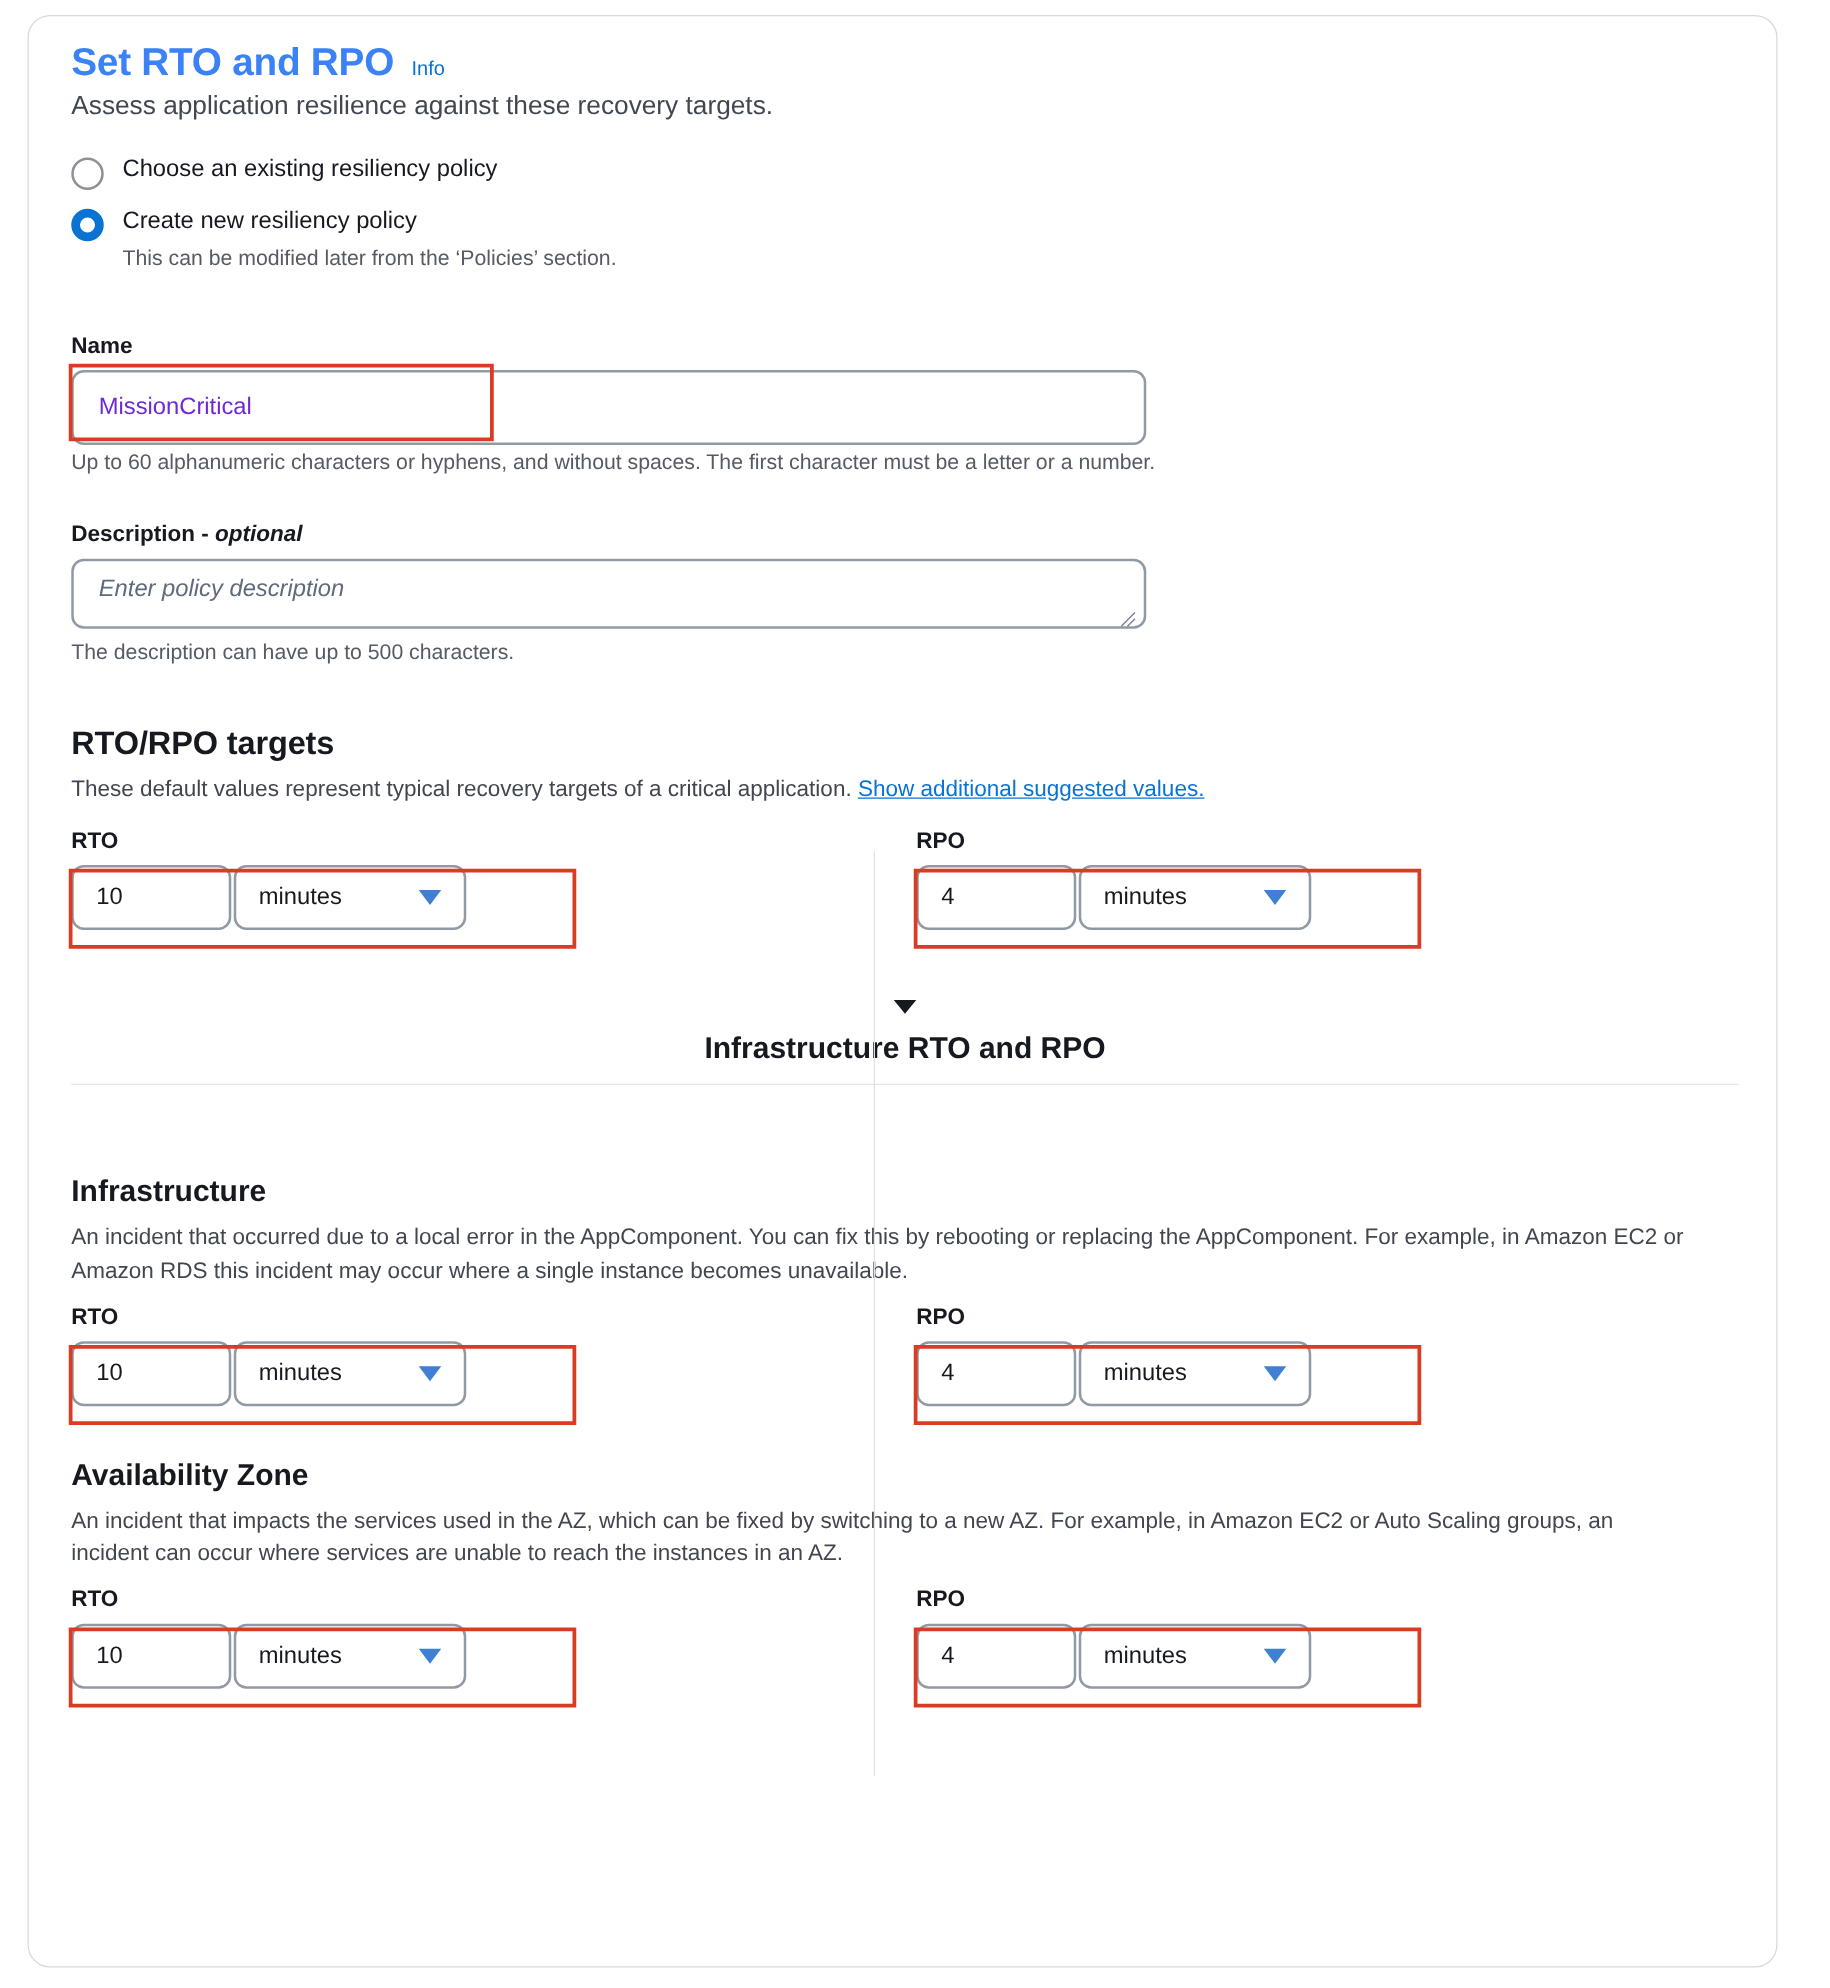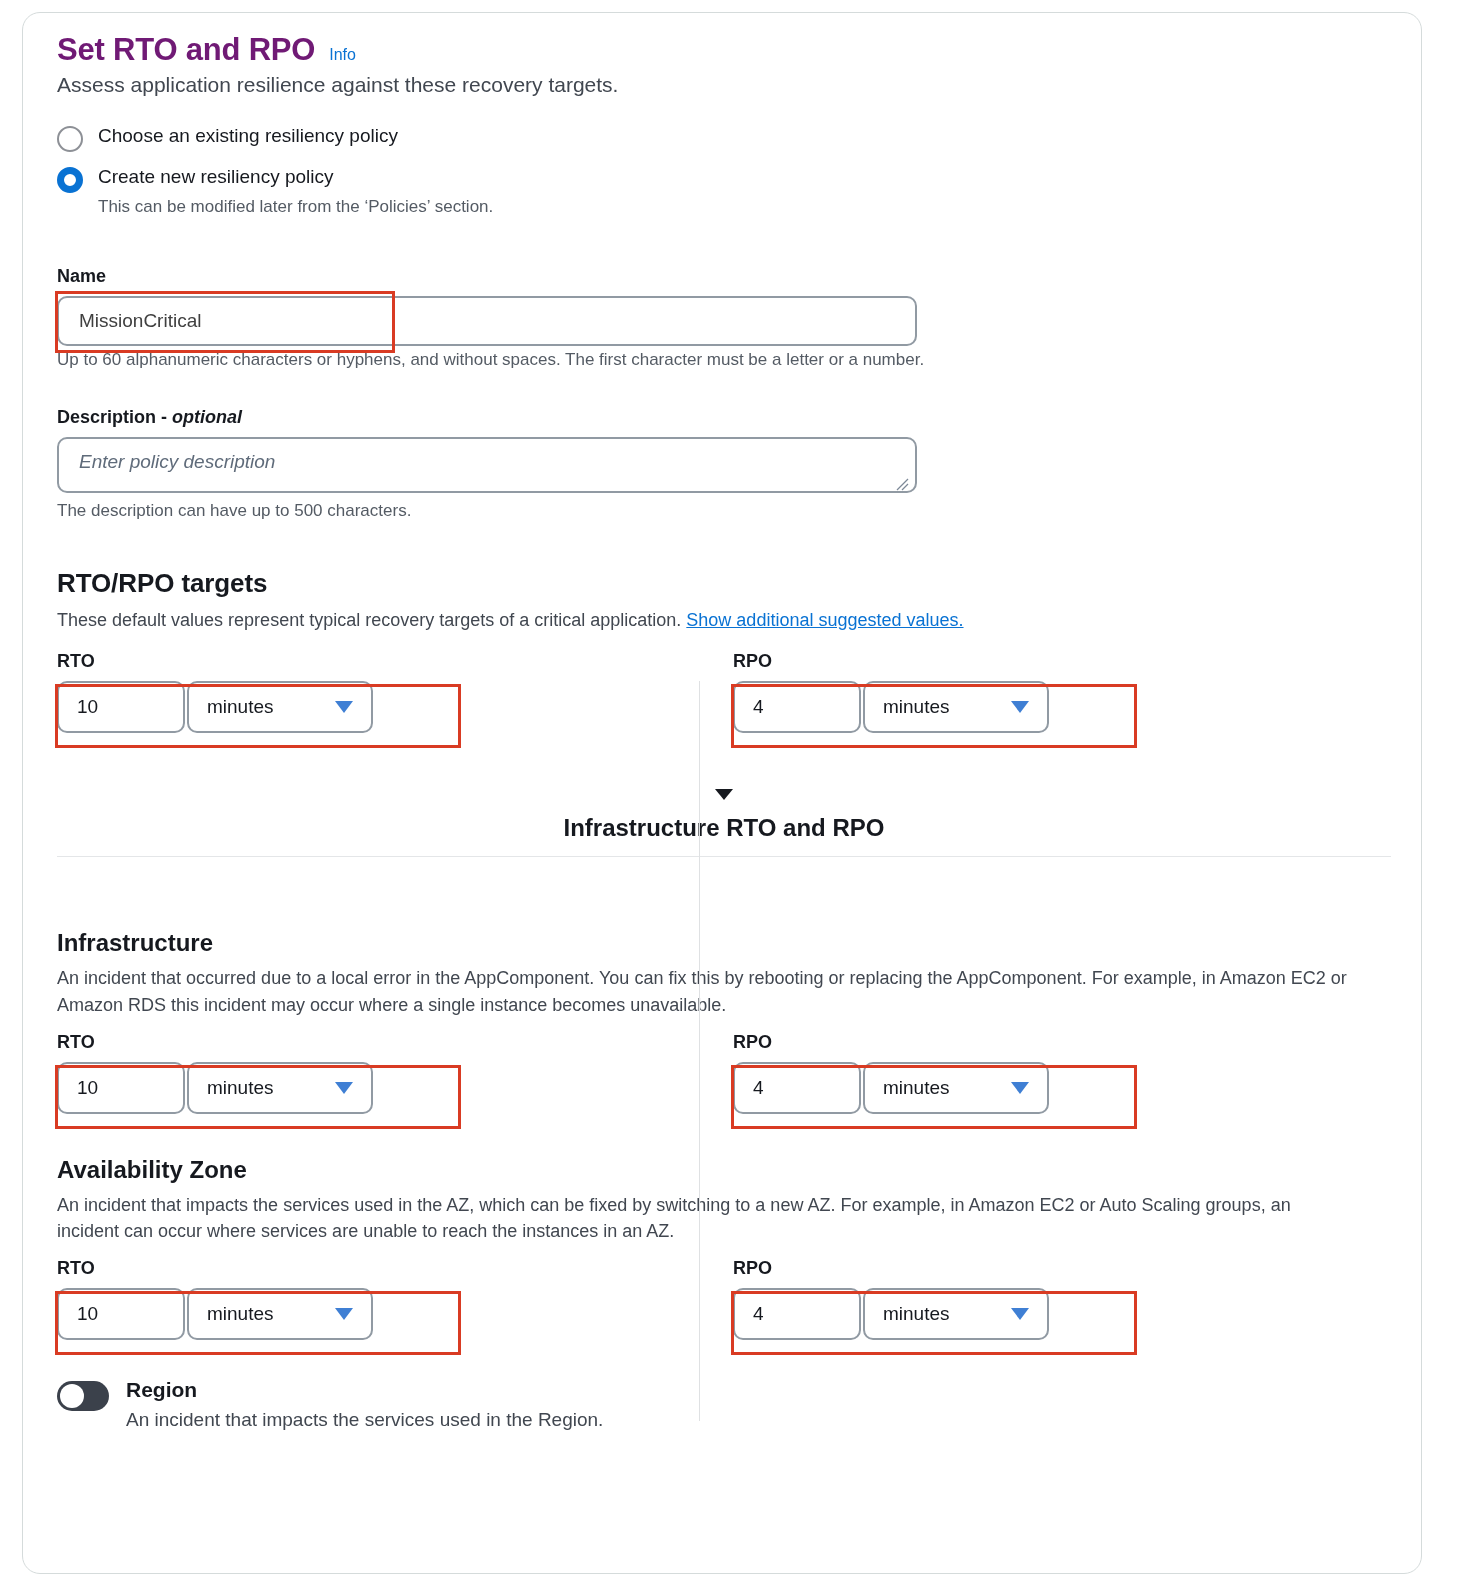--- a/index.html
+++ b/index.html
@@ -25,21 +25,21 @@
   }
   .inner {
     position: absolute;
     left: 34px; top: 20px;
     right: 30px;
   }
 
   
   .hdr-row { display: flex; align-items: baseline; gap: 14px; }
   .h1 {
-    font-size: 31px; font-weight: bold; color: #701a75;
+    font-size: 31px; font-weight: bold; color: #3b82f6;
     letter-spacing: -0.2px; line-height: 1.1;
   }
   .info-link {
     font-size: 16px; color: #0972d3; font-weight: normal;
     text-decoration: none; cursor: pointer;
   }
   .subtitle {
     margin-top: 4px;
     font-size: 21px; color: #414750; line-height: 1.3;
   }
@@ -64,23 +64,23 @@
   
   .field-label {
     font-size: 18px; font-weight: bold; color: #16191f;
     margin-bottom: 9px;
   }
   .field-label .opt { font-style: italic; font-weight: bold; }
   .hint {
     font-size: 17px; color: #545b64; margin-top: 3px; line-height: 1.3;
   }
   .text-input {
-    width: 860px; height: 50px;
+    width: 860px; height: 60px;
     border: 2px solid #919aa3; border-radius: 10px;
-    background: #fff; font-size: 19px; color: #404040;
+    background: #fff; font-size: 19px; color: #6d28d9;
     padding: 0 20px;
     font-family: "Liberation Sans", sans-serif;
     outline: none;
   }
   .textarea {
     width: 860px; height: 56px;
     border: 2px solid #919aa3; border-radius: 10px;
     background: #fff; font-size: 19px; color: #5f6b7a;
     padding: 12px 20px; resize: none;
     font-family: "Liberation Sans", sans-serif;
@@ -333,27 +333,18 @@
                   <span class="dd-caret"></span>
                 </div>
               </div>
             </div>
           </div>
           <div class="hl" style="left:-2px; top:33px; width:406px; height:64px;"></div>
           <div class="hl" style="left:674px; top:33px; width:406px; height:64px;"></div>
         </div>
       </div>
 
-      <div style="margin-top:38px;" class="toggle-row">
-        <div class="toggle">
-          <div class="knob"></div>
-        </div>
-        <div>
-          <div class="toggle-label">Region</div>
-          <div class="toggle-hint">An incident that impacts the services used in the Region.</div>
-        </div>
-      </div>
 
     </div>
 
     <div class="vsep" style="left:676px; top:668px; height:740px;"></div>
   </div>
 </div>
 
 </body></html>

